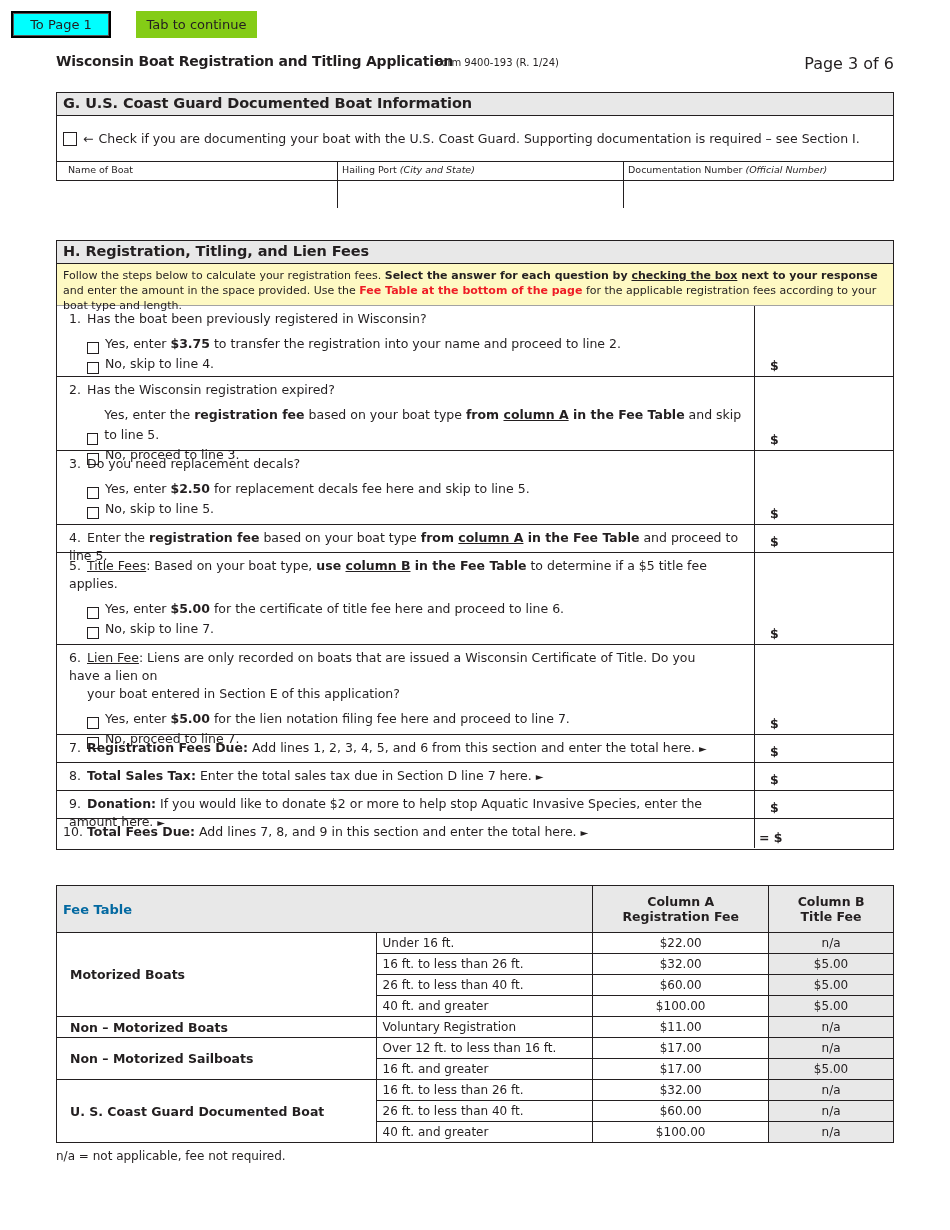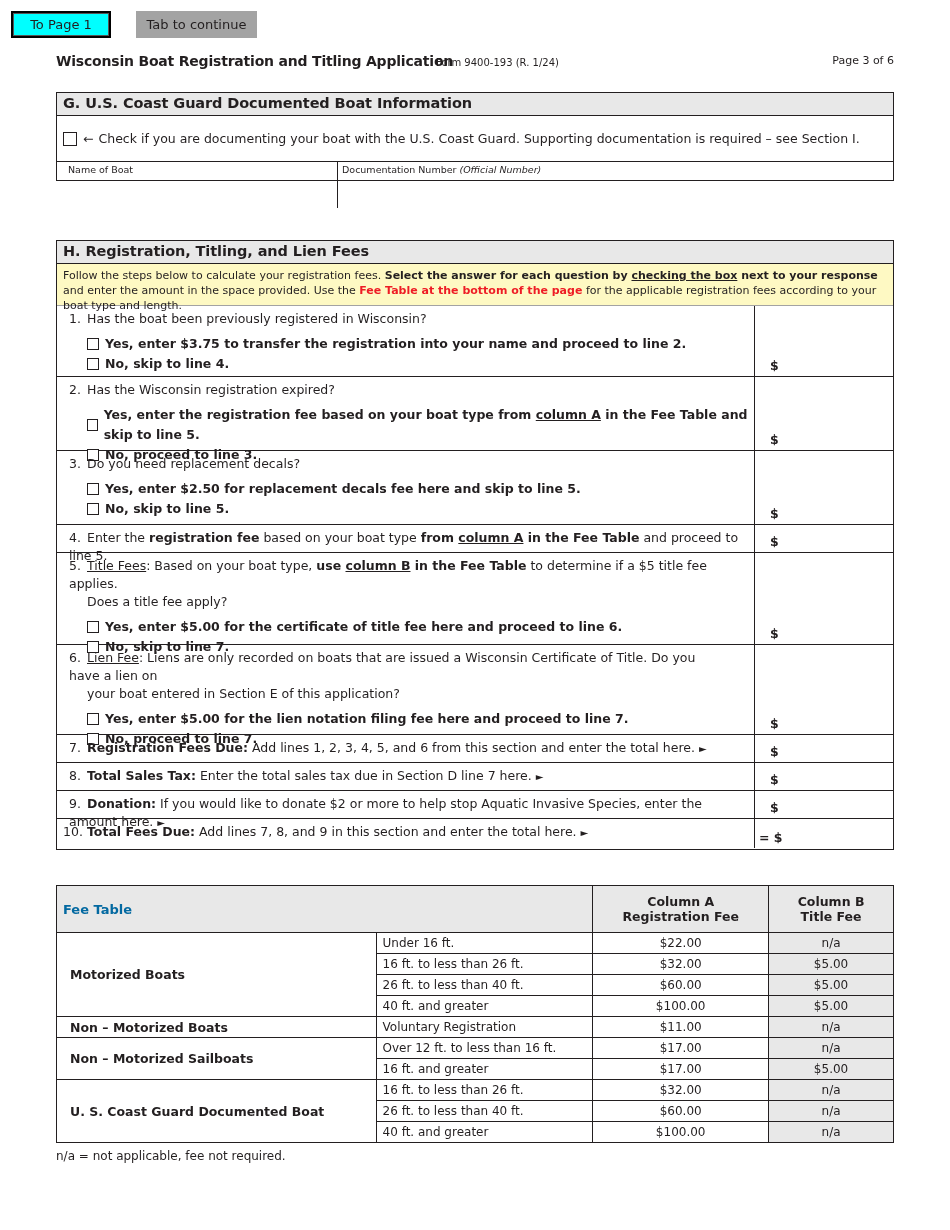--- a/index.html
+++ b/index.html
@@ -7,25 +7,25 @@
     width: 950px; height: 1230px; background: #ffffff; position: relative;
     font-family: "DejaVu Sans", "Liberation Sans", sans-serif; color: #231f20;
     overflow: hidden;
   }
   .nav-btn {
     position: absolute; top: 11px; height: 27px; font-size: 13px;
     display: flex; align-items: center; justify-content: center; box-sizing: border-box;
     cursor: pointer;
   }
   #to-page-1 { left: 11px; width: 100px; background: #00ffff; border: 2px solid #000; box-shadow: inset 0 0 0 1px #555; }
-  #tab-continue { left: 136px; width: 121px; background: #a3a3a3; }
+  #tab-continue { left: 136px; width: 121px; background: #84cc16; }
 
   .hdr-title { position: absolute; left: 56px; top: 53px; font-size: 14px; font-weight: bold; letter-spacing: -0.2px; }
   .hdr-form { position: absolute; left: 436px; top: 57px; font-size: 10px; }
-  .hdr-page { position: absolute; right: 56px; top: 54px; font-size: 11px; }
+  .hdr-page { position: absolute; right: 56px; top: 54px; font-size: 16px; }
 
   .box { position: absolute; left: 56px; width: 838px; border: 1px solid #231f20; box-sizing: border-box; }
   .sec-title { background: #e8e8e8; font-weight: bold; font-size: 14.5px; padding: 2px 6px; border-bottom: 1px solid #231f20; height: 23px; box-sizing: border-box; letter-spacing: -0.1px; }
   .cb { display: inline-block; width: 12px; height: 12px; border: 1px solid #231f20; box-sizing: border-box; vertical-align: middle; background: #fff; }
 
   
   #sec-g { top: 92px; height: 89px; }
   .g-check { height: 46px; border-bottom: 1px solid #231f20; display: flex; align-items: center; padding-left: 6px; font-size: 12.5px; box-sizing: border-box; }
   .g-check .cb { width: 14px; height: 14px; margin-right: 6px; }
   .g-fields { display: flex; height: 46px; margin-left: 7px; }
@@ -39,21 +39,21 @@
   .red { color: #ee1c25; font-weight: bold; }
   .u { text-decoration: underline; }
   .q { display: flex; border-bottom: 1px solid #231f20; box-sizing: border-box; }
   .q:last-child { border-bottom: none; gap: 12px; }
   .q-body { flex: 1; font-size: 12.5px; padding: 4px 6px 0 12px; box-sizing: border-box; position: relative; }
   .q-amt { width: 139px; border-left: 1px solid #231f20; box-sizing: border-box; position: relative; font-weight: bold; font-size: 12.5px; }
   .q-amt span { position: absolute; left: 15px; bottom: 3px; }
   .q-num { display: inline-block; width: 18px; }
   .q-line { line-height: 18px; }
   .q-indent { padding-left: 18px; }
-  .opt { line-height: 20px; display: flex; align-items: center; font-weight: bold; }
+  .opt { line-height: 20px; display: flex; align-items: flex-end; }
   .opt .cb { margin-right: 6px; }
   .gap { height: 6px; }
   .arrow { font-size: 10px; margin-left: 4px; }
 
   
   #fee-table { position: absolute; left: 56px; top: 885px; width: 838px; border-collapse: collapse; font-size: 12px; }
   #fee-table td, #fee-table th { border: 1px solid #231f20; padding: 0 6px; height: 20px; }
   #fee-table th { background: #e8e8e8; height: 46px; font-weight: bold; font-size: 12.5px; }
   #fee-table .ft-title { text-align: left; color: #0369a1; font-size: 13px; }
   #fee-table .cat { font-weight: bold; font-size: 12.5px; padding-left: 13px; }
@@ -75,20 +75,23 @@
   <div class="sec-title">G. U.S. Coast Guard Documented Boat Information</div>
   <div class="g-check">
     <span class="cb"></span>
     <span style="margin-right:5px;">←</span>
     <span>Check if you are documenting your boat with the U.S. Coast Guard. Supporting documentation is required – see Section I.</span>
   </div>
   <div class="g-fields">
     <div class="g-field" style="width:273px;">
       <span>Name of Boat</span>
     </div>
+    <div class="g-field" style="width:286px;">
+      <span>Hailing Port </span><i>(City and State)</i>
+    </div>
     <div class="g-field" style="flex:1;">
       <span>Documentation Number </span><i>(Official Number)</i>
     </div>
   </div>
 </div>
 
 <div id="sec-h" class="box">
   <div class="sec-title">H. Registration, Titling, and Lien Fees</div>
   <div class="h-intro">
     <span>Follow the steps below to calculate your registration fees.  </span><b>Select the answer for each question by </b><b class="u">checking the box</b><b> next to your response</b><span> and enter the amount in the space provided.  Use the </span><span class="red">Fee Table at the bottom of the page</span><span> for the applicable registration fees according to your boat type and length.</span>
@@ -153,21 +156,20 @@
       <div class="q-line"><span class="q-num">4.</span><span><span>Enter the </span><b>registration fee</b><span> based on your boat type </span><b>from </b><b class="u">column A</b><b> in the Fee Table</b><span> and proceed to line 5.</span></span></div>
     </div>
     <div class="q-amt">
         <span>$</span>
       </div>
   </div>
 
   <div class="q" style="height:92px;">
     <div class="q-body">
       <div class="q-line"><span class="q-num">5.</span><span><span class="u">Title Fees</span><span>:  Based on your boat type, </span><b>use </b><b class="u">column B</b><b> in the Fee Table</b><span> to determine if a $5 title fee applies.</span></span></div>
-      <div class="q-line q-indent">Does a title fee apply?</div>
       <div class="gap"></div>
       <div class="opt q-indent">
           <span class="cb"></span>
           <span><span>Yes, enter </span><b>$5.00</b><span> for the certificate of title fee here and proceed to line 6.</span></span>
         </div>
       <div class="opt q-indent">
           <span class="cb"></span>
           <span>No, skip to line 7.</span>
         </div>
     </div>

